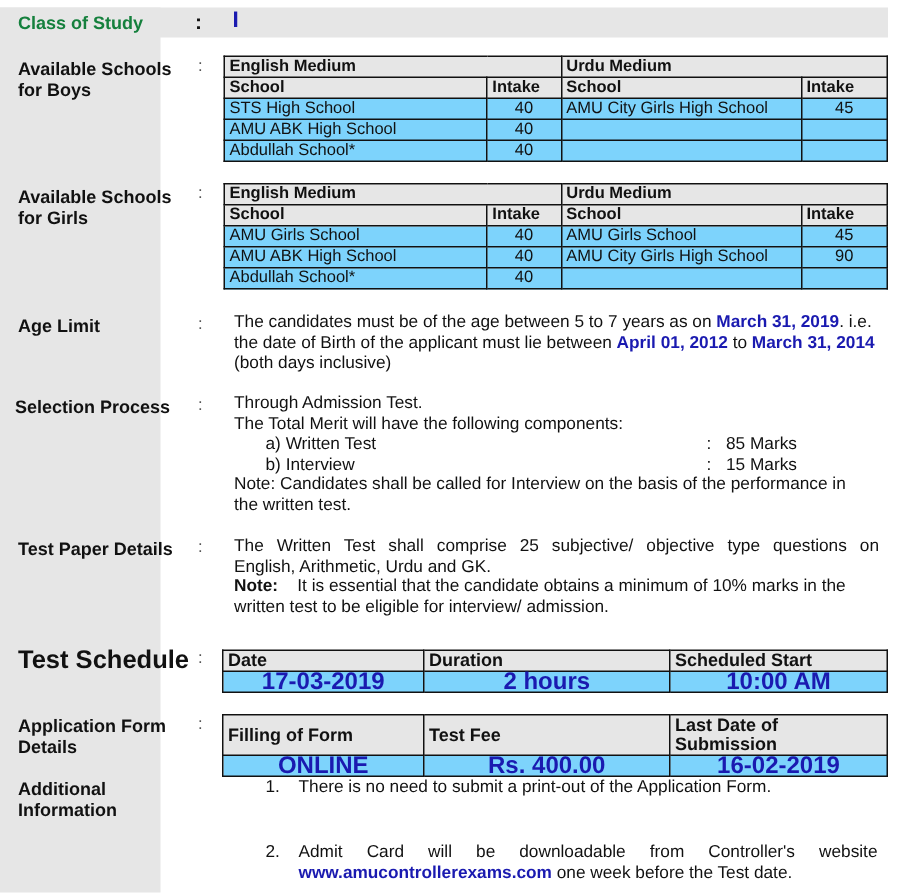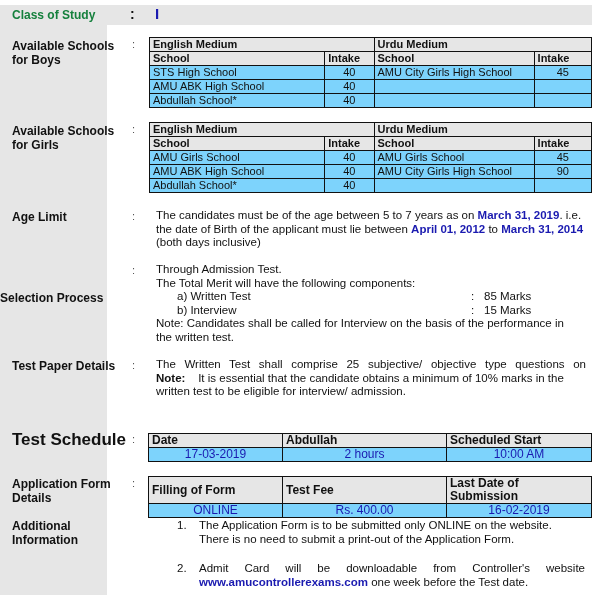--- a/index.html
+++ b/index.html
@@ -15,21 +15,21 @@
   .colon { font-size: 11px; color: #555; }
   .bigcolon { font-weight: bold; font-size: 14px; color: #111; }
   .classval { font-weight: bold; font-size: 15px; color: #1a1ab0; }
   .txt { font-size: 11.5px; line-height: 13.5px; color: #111; }
   .txt b.hl { color: #1a1ab0; }
   table.grid { border-collapse: collapse; position: absolute; font-size: 11px; }
   table.grid td, table.grid th { border: 1px solid #111; padding: 0 3px; height: 13px; line-height: 13px; }
   table.grid th { background: #e6e6e6; font-weight: bold; text-align: left; }
   table.grid td { background: #7dd3fc; }
   table.grid td.num { text-align: center; }
-  table.sched td { color: #1a1ab0; font-weight: normal; text-align: center; font-size: 12px; }
+  table.sched td { color: #1a1ab0; font-weight: bold; text-align: center; font-size: 16px; }
   table.sched th { font-size: 12px; }
   .link { color: #1a1ab0; font-weight: bold; }
 </style>
 </head>
 <body>
 
 <div class="leftcol"></div>
 <div class="topbar"></div>
 
 <div class="abs lbl blue" style="left:12px;top:8px;">Class of Study</div>
@@ -113,21 +113,21 @@
   </table>
 
 <div class="abs lbl" style="left:12px;top:210px;">Age Limit</div>
 <div class="abs colon" style="left:132px;top:210px;">:</div>
 <div class="abs txt" style="left:156px;top:209px;width:440px;">
   <div><span>The candidates must be of the age between 5 to 7 years as on </span><b class="hl">March 31, 2019</b><span>. i.e.</span></div>
   <div><span>the date of Birth of the applicant must lie between </span><b class="hl">April 01, 2012</b><span style="white-space:pre"> to </span><b class="hl">March 31, 2014</b></div>
   <div>(both days inclusive)</div>
 </div>
 
-<div class="abs lbl" style="left:0;top:264px;margin-top:27px;">Selection Process</div>
+<div class="abs lbl" style="left:10px;top:264px;">Selection Process</div>
 <div class="abs colon" style="left:132px;top:264px;">:</div>
 <div class="abs txt" style="left:156px;top:263px;width:440px;">
   <div>Through Admission Test.</div>
   <div>The Total Merit will have the following components:</div>
   <div style="position:relative;height:13.5px;">
     <span style="position:absolute;left:21px;">a) Written Test</span>
     <span style="position:absolute;left:315px;">:</span>
     <span style="position:absolute;left:328px;text-align:right;">85 Marks</span>
   </div>
   <div style="position:relative;height:13.5px;">
@@ -136,31 +136,32 @@
     <span style="position:absolute;left:328px;">15 Marks</span>
   </div>
   <div>Note: Candidates shall be called for Interview on the basis of the performance in</div>
   <div>the written test.</div>
 </div>
 
 <div class="abs lbl" style="left:12px;top:359px;">Test Paper Details</div>
 <div class="abs colon" style="left:132px;top:359px;">:</div>
 <div class="abs txt" style="left:156px;top:358px;width:430px;text-align:justify;">
   <div style="text-align-last:justify;">The Written Test shall comprise 25 subjective/ objective type questions on</div>
+  <div>English, Arithmetic, Urdu and GK.</div>
   <div><b>Note:</b>&nbsp;&nbsp;&nbsp; <span>It is essential that the candidate obtains a minimum of 10% marks in the</span></div>
   <div>written test to be eligible for interview/ admission.</div>
 </div>
 
 <div class="abs lbl" style="left:12px;top:433px;font-size:17px;">Test Schedule</div>
 <div class="abs colon" style="left:132px;top:433px;">:</div>
 <table class="grid sched" style="left:148px;top:433px;width:444px;">
   <tbody>
       <tr>
     <th style="width:127px;">Date</th>
-    <th style="width:157px;">Abdullah</th>
+    <th style="width:157px;">Duration</th>
     <th>Scheduled Start</th>
   </tr>
   <tr>
     <td>17-03-2019</td>
     <td>2 hours</td>
     <td>10:00 AM</td>
   </tr>
 </tbody>
   </table>
 
@@ -183,20 +184,19 @@
   </tr>
 </tbody>
   </table>
 
 <div class="abs lbl" style="left:12px;top:519px;">
   <div>Additional</div>
   <div>Information</div>
 </div>
 <div class="abs txt" style="left:177px;top:519px;">1.</div>
 <div class="abs txt" style="left:199px;top:519px;width:390px;">
-  <div>The Application Form is to be submitted only ONLINE on the website.</div>
   <div>There is no need to submit a print-out of the Application Form.</div>
 </div>
 <div class="abs txt" style="left:177px;top:562px;">2.</div>
 <div class="abs txt" style="left:199px;top:562px;width:386px;">
   <div style="text-align:justify;text-align-last:justify;word-spacing:2px;">Admit Card will be downloadable from Controller's website</div>
   <div><a class="link">www.amucontrollerexams.com</a><span style="white-space:pre"> one week before the Test date.</span></div>
 </div>
 
 </body></html>

